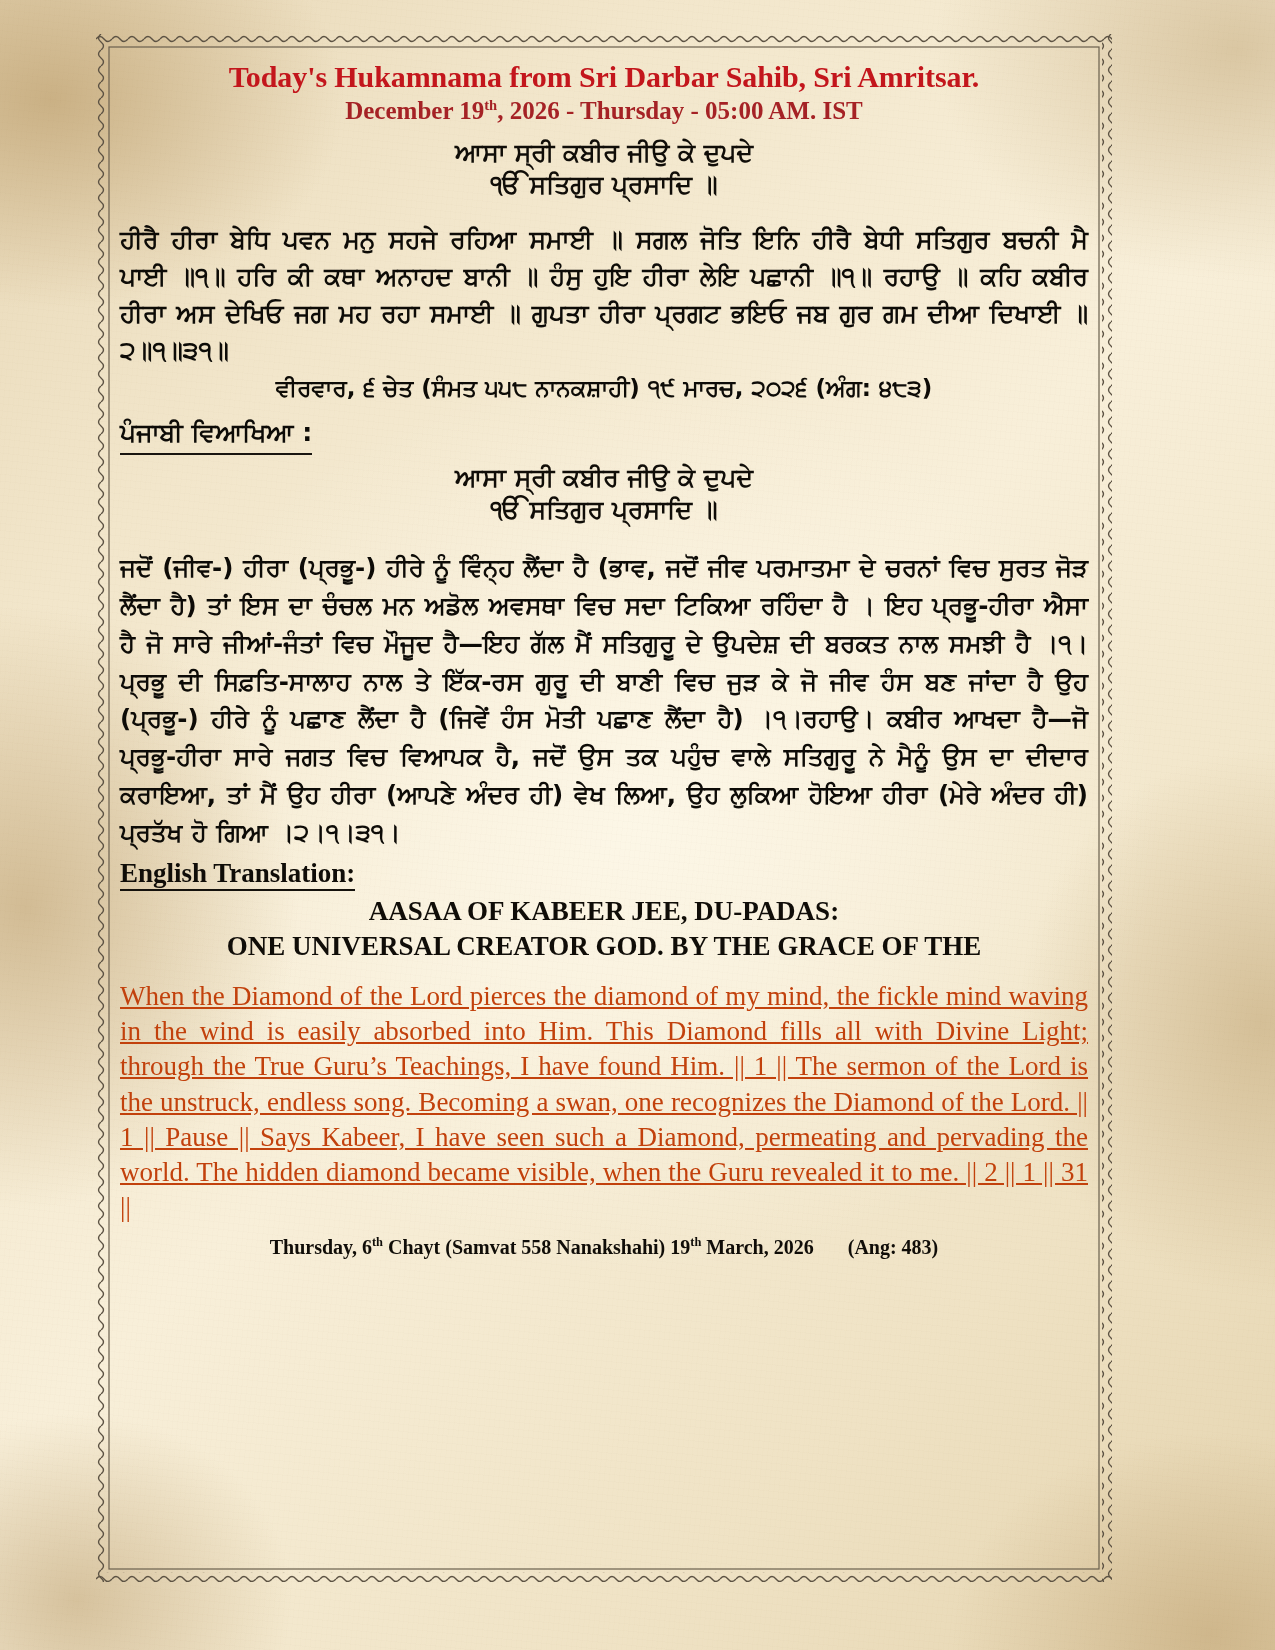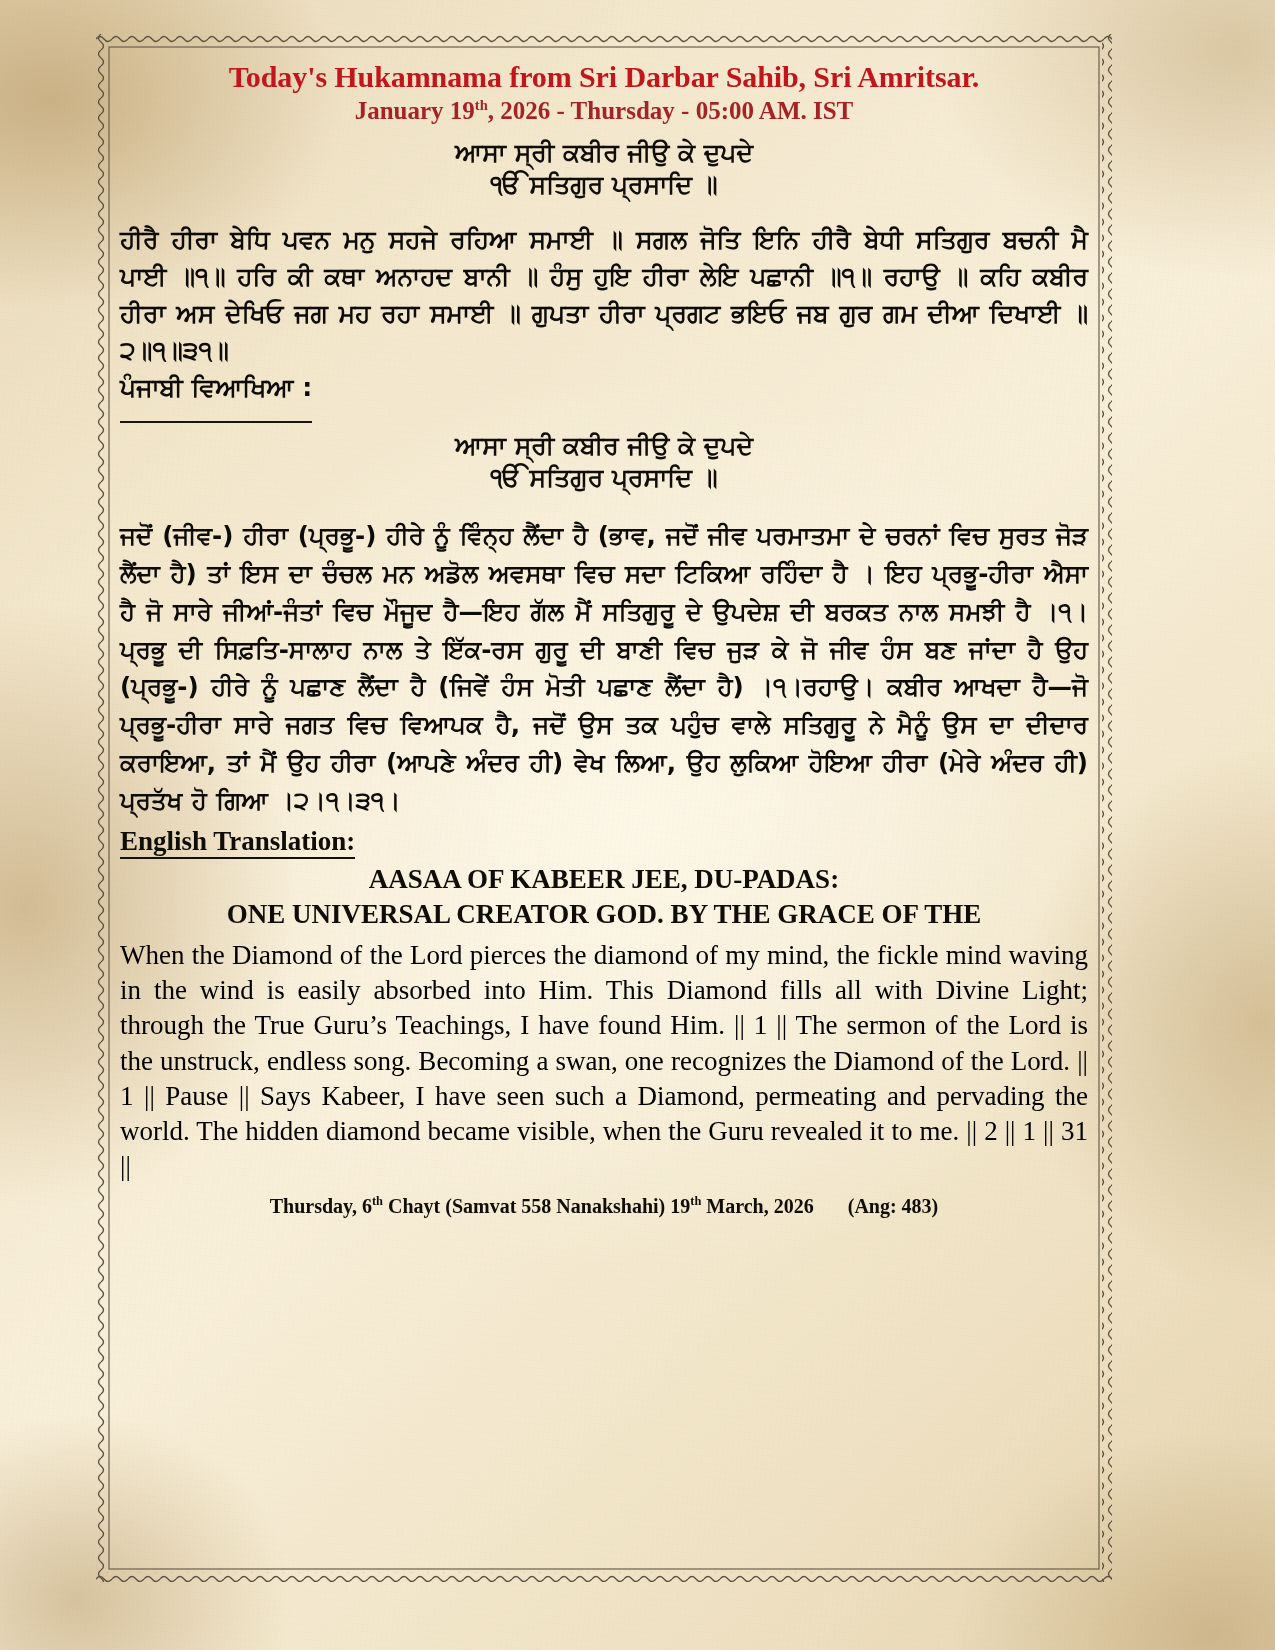--- a/index.html
+++ b/index.html
@@ -112,22 +112,22 @@
     margin: 6px 0 4px 0;
   }
 
   .section-label {
     font-size: 25px;
     color: #0d0b07;
     font-family: "DejaVu Sans", sans-serif;
     font-weight: 600;
     display: inline-block;
     border-bottom: 2px solid #191510;
-    padding-bottom: 18px;
-    margin: 4px 0 6px 0;
+    padding-bottom: 5px;
+    margin: 12px 0 6px 0;
   }
 
   .expl-body {
     font-size: 24.5px;
     color: #0d0b07;
     line-height: 1.55;
     text-align: justify;
     font-family: "DejaVu Sans", sans-serif;
     font-weight: 600;
     margin-top: 21px;
@@ -148,24 +148,25 @@
     text-align: center;
     font-size: 27px;
     font-weight: bold;
     color: #100d08;
     line-height: 1.22;
     margin: 2px 0 0 0;
   }
 
   .eng-body {
     font-size: 27px;
-    color: #000000;
+    color: #c2410c;
     line-height: 1.30;
     text-align: justify;
-    margin-top: 7px;
+    margin-top: 16px;
+    text-decoration: underline;
   }
 
   .eng-footer {
     text-align: center;
     font-size: 20px;
     font-weight: bold;
     color: #100d08;
     margin-top: 10px;
   }
   .eng-footer sup { font-size: 0.62em; vertical-align: super; }
@@ -193,28 +194,29 @@
     <rect x="1006" y="0" width="10" height="1548" fill="url(#wavyV)"></rect>
     <rect x="13" y="13" width="990" height="1522" fill="none" stroke="#6a5f4e" stroke-width="1.2"></rect>
   </svg>
 </div>
 
 <div class="content">
 
   <div class="title-main">Today's Hukamnama from Sri Darbar Sahib, Sri Amritsar.</div>
 
   <div class="title-sub">
-    <span>January 19</span><sup>th</sup><span>, 2026 - Thursday - 05:00 AM. IST</span>
+    <span>December 19</span><sup>th</sup><span>, 2026 - Thursday - 05:00 AM. IST</span>
   </div>
 
   <div class="gur-center">ਆਸਾ ਸ੍ਰੀ ਕਬੀਰ ਜੀਉ ਕੇ ਦੁਪਦੇ</div>
   <div class="gur-center small-gap">ੴ ਸਤਿਗੁਰ ਪ੍ਰਸਾਦਿ ॥</div>
 
   <div class="gur-body">ਹੀਰੈ ਹੀਰਾ ਬੇਧਿ ਪਵਨ ਮਨੁ ਸਹਜੇ ਰਹਿਆ ਸਮਾਈ ॥ ਸਗਲ ਜੋਤਿ ਇਨਿ ਹੀਰੈ ਬੇਧੀ ਸਤਿਗੁਰ ਬਚਨੀ ਮੈ ਪਾਈ ॥੧॥ ਹਰਿ ਕੀ ਕਥਾ ਅਨਾਹਦ ਬਾਨੀ ॥ ਹੰਸੁ ਹੁਇ ਹੀਰਾ ਲੇਇ ਪਛਾਨੀ ॥੧॥ ਰਹਾਉ ॥ ਕਹਿ ਕਬੀਰ ਹੀਰਾ ਅਸ ਦੇਖਿਓ ਜਗ ਮਹ ਰਹਾ ਸਮਾਈ ॥ ਗੁਪਤਾ ਹੀਰਾ ਪ੍ਰਗਟ ਭਇਓ ਜਬ ਗੁਰ ਗਮ ਦੀਆ ਦਿਖਾਈ ॥੨॥੧॥੩੧॥</div>
 
+  <div class="gur-date">ਵੀਰਵਾਰ, ੬ ਚੇਤ (ਸੰਮਤ ੫੫੮ ਨਾਨਕਸ਼ਾਹੀ) ੧੯ ਮਾਰਚ, ੨੦੨੬    (ਅੰਗ: ੪੮੩)</div>
 
   <div>
     <span class="section-label">ਪੰਜਾਬੀ ਵਿਆਖਿਆ :</span>
   </div>
 
   <div class="gur-center">ਆਸਾ ਸ੍ਰੀ ਕਬੀਰ ਜੀਉ ਕੇ ਦੁਪਦੇ</div>
   <div class="gur-center small-gap">ੴ ਸਤਿਗੁਰ ਪ੍ਰਸਾਦਿ ॥</div>
 
   <div class="expl-body">ਜਦੋਂ (ਜੀਵ-) ਹੀਰਾ (ਪ੍ਰਭੂ-) ਹੀਰੇ ਨੂੰ ਵਿੰਨ੍ਹ ਲੈਂਦਾ ਹੈ (ਭਾਵ, ਜਦੋਂ ਜੀਵ ਪਰਮਾਤਮਾ ਦੇ ਚਰਨਾਂ ਵਿਚ ਸੁਰਤ ਜੋੜ ਲੈਂਦਾ ਹੈ) ਤਾਂ ਇਸ ਦਾ ਚੰਚਲ ਮਨ ਅਡੋਲ ਅਵਸਥਾ ਵਿਚ ਸਦਾ ਟਿਕਿਆ ਰਹਿੰਦਾ ਹੈ । ਇਹ ਪ੍ਰਭੂ-ਹੀਰਾ ਐਸਾ ਹੈ ਜੋ ਸਾਰੇ ਜੀਆਂ-ਜੰਤਾਂ ਵਿਚ ਮੌਜੂਦ ਹੈ—ਇਹ ਗੱਲ ਮੈਂ ਸਤਿਗੁਰੂ ਦੇ ਉਪਦੇਸ਼ ਦੀ ਬਰਕਤ ਨਾਲ ਸਮਝੀ ਹੈ ।੧। ਪ੍ਰਭੂ ਦੀ ਸਿਫ਼ਤਿ-ਸਾਲਾਹ ਨਾਲ ਤੇ ਇੱਕ-ਰਸ ਗੁਰੂ ਦੀ ਬਾਣੀ ਵਿਚ ਜੁੜ ਕੇ ਜੋ ਜੀਵ ਹੰਸ ਬਣ ਜਾਂਦਾ ਹੈ ਉਹ (ਪ੍ਰਭੂ-) ਹੀਰੇ ਨੂੰ ਪਛਾਣ ਲੈਂਦਾ ਹੈ (ਜਿਵੇਂ ਹੰਸ ਮੋਤੀ ਪਛਾਣ ਲੈਂਦਾ ਹੈ) ।੧।ਰਹਾਉ। ਕਬੀਰ ਆਖਦਾ ਹੈ—ਜੋ ਪ੍ਰਭੂ-ਹੀਰਾ ਸਾਰੇ ਜਗਤ ਵਿਚ ਵਿਆਪਕ ਹੈ, ਜਦੋਂ ਉਸ ਤਕ ਪਹੁੰਚ ਵਾਲੇ ਸਤਿਗੁਰੂ ਨੇ ਮੈਨੂੰ ਉਸ ਦਾ ਦੀਦਾਰ ਕਰਾਇਆ, ਤਾਂ ਮੈਂ ਉਹ ਹੀਰਾ (ਆਪਣੇ ਅੰਦਰ ਹੀ) ਵੇਖ ਲਿਆ, ਉਹ ਲੁਕਿਆ ਹੋਇਆ ਹੀਰਾ (ਮੇਰੇ ਅੰਦਰ ਹੀ) ਪ੍ਰਤੱਖ ਹੋ ਗਿਆ ।੨।੧।੩੧।</div>
 

